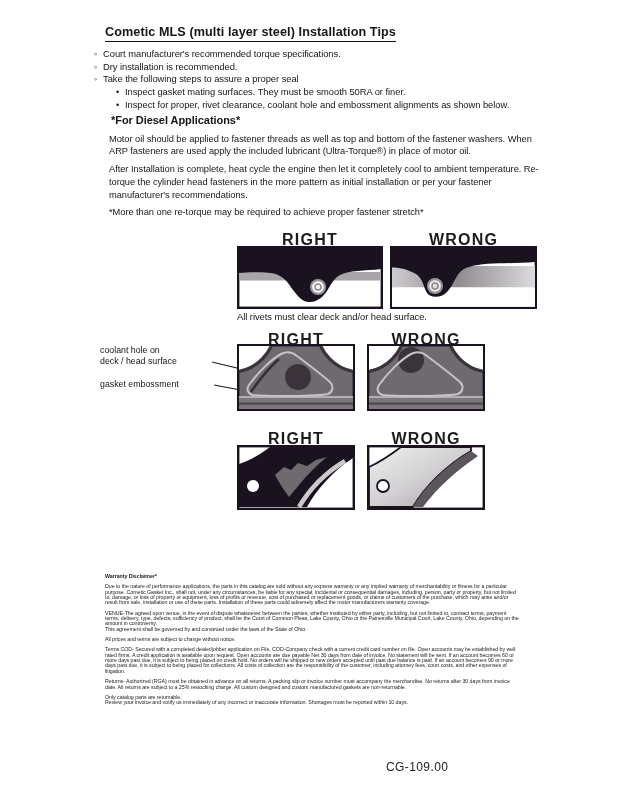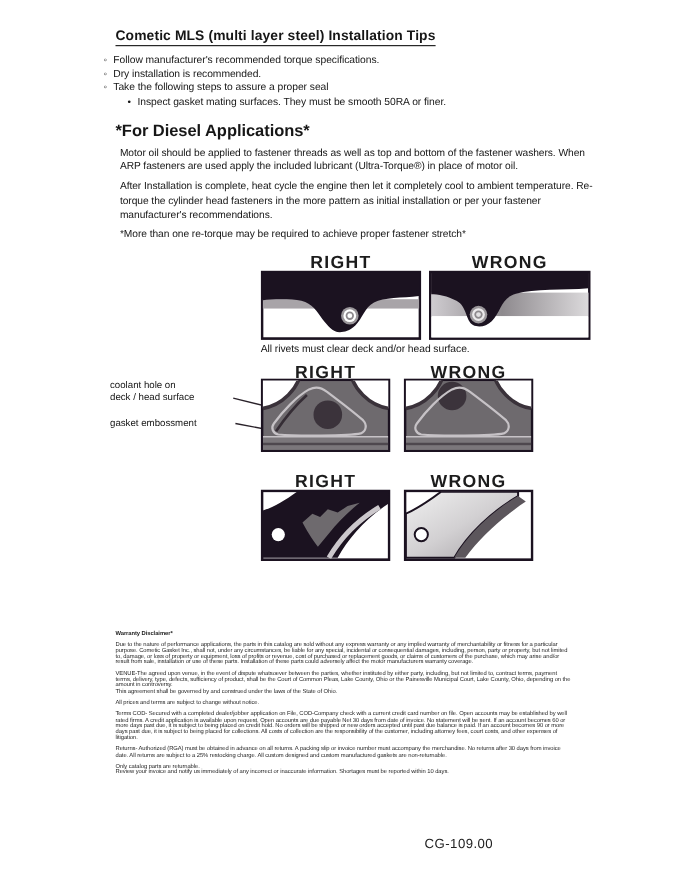--- a/index.html
+++ b/index.html
@@ -12,54 +12,58 @@
     left:105px;top:25px;font-size:12.6px;font-weight:bold;
     border-bottom:1.6px solid #111;padding-bottom:2px;letter-spacing:0.1px;
   }
   .tips{left:94px;top:48px;font-size:9.4px;line-height:11.7px;letter-spacing:-0.05px;}
   .tip-row{display:flex;}
   .tip-row .b::before{content:"\25E6";font-size:9px;}
   .tip-row .b{width:9px;flex:0 0 9px;}
   .tip-sub{margin-left:22px;}
   .tip-sub .b::before{content:"\2022";}
   .diesel{left:105px;top:114px;width:436px;font-size:9.3px;line-height:12.7px;letter-spacing:-0.05px;}
-  .diesel h2{font-size:15px;margin:0 0 6px 0;}
+  .diesel h2{font-size:11px;margin:0 0 6px 6px;}
   .diesel p{margin:0 0 5px 4px;}
   .rw-label{font-size:16px;font-weight:bold;letter-spacing:1.2px;text-align:center;color:#1c1c1c;}
   .cap{font-size:9.4px;letter-spacing:-0.05px;color:#141414;}
   .side-label{font-size:8.8px;line-height:10.6px;text-align:left;color:#141414;}
   .diagram{display:block;}
   .disclaimer{left:105px;top:574px;width:416px;font-size:5.3px;line-height:5.35px;letter-spacing:-0.06px;color:#1c1c1c;}
   .disclaimer .hd{font-weight:bold;margin:0 0 5px 0;}
   .disclaimer p{margin:0 0 5px 0;}
   .doc-code{left:386px;top:760px;font-size:12px;letter-spacing:0.4px;color:#222;}
 </style>
 </head>
 <body>
 
 <div class="page">
 
   <div class="abs title">Cometic MLS (multi layer steel) Installation Tips</div>
 
   <div class="abs tips">
     <div class="tip-row">
         <span class="b"></span>
-        <span>Follow manufacturer's recommended torque specifications.</span>
+        <span>Court manufacturer's recommended torque specifications.</span>
       </div>
     <div class="tip-row">
         <span class="b"></span>
         <span>Dry installation is recommended.</span>
       </div>
     <div class="tip-row">
         <span class="b"></span>
         <span>Take the following steps to assure a proper seal</span>
       </div>
     <div class="tip-row tip-sub">
         <span class="b"></span>
         <span>Inspect gasket mating surfaces.  They must be smooth 50RA or finer.</span>
+      </div>
+    <div class="tip-row tip-sub">
+        <span class="b"></span>
+        <span>Inspect for proper, rivet clearance, coolant hole and embossment alignments as shown below.</span>
       </div>
   </div>
 
   <div class="abs diesel">
     <h2>*For Diesel Applications*</h2>
     <p>Motor oil should be applied to fastener threads as well as top and bottom of the fastener washers. When ARP fasteners are used apply the included lubricant (Ultra-Torque®) in place of motor oil.</p>
     <p>After Installation is complete, heat cycle the engine then let it completely cool to ambient temperature. Re-torque the cylinder head fasteners in the more pattern as initial installation or per your fastener manufacturer's recommendations.</p>
     <p>*More than one re-torque may be required to achieve proper fastener stretch*</p>
   </div>
 

